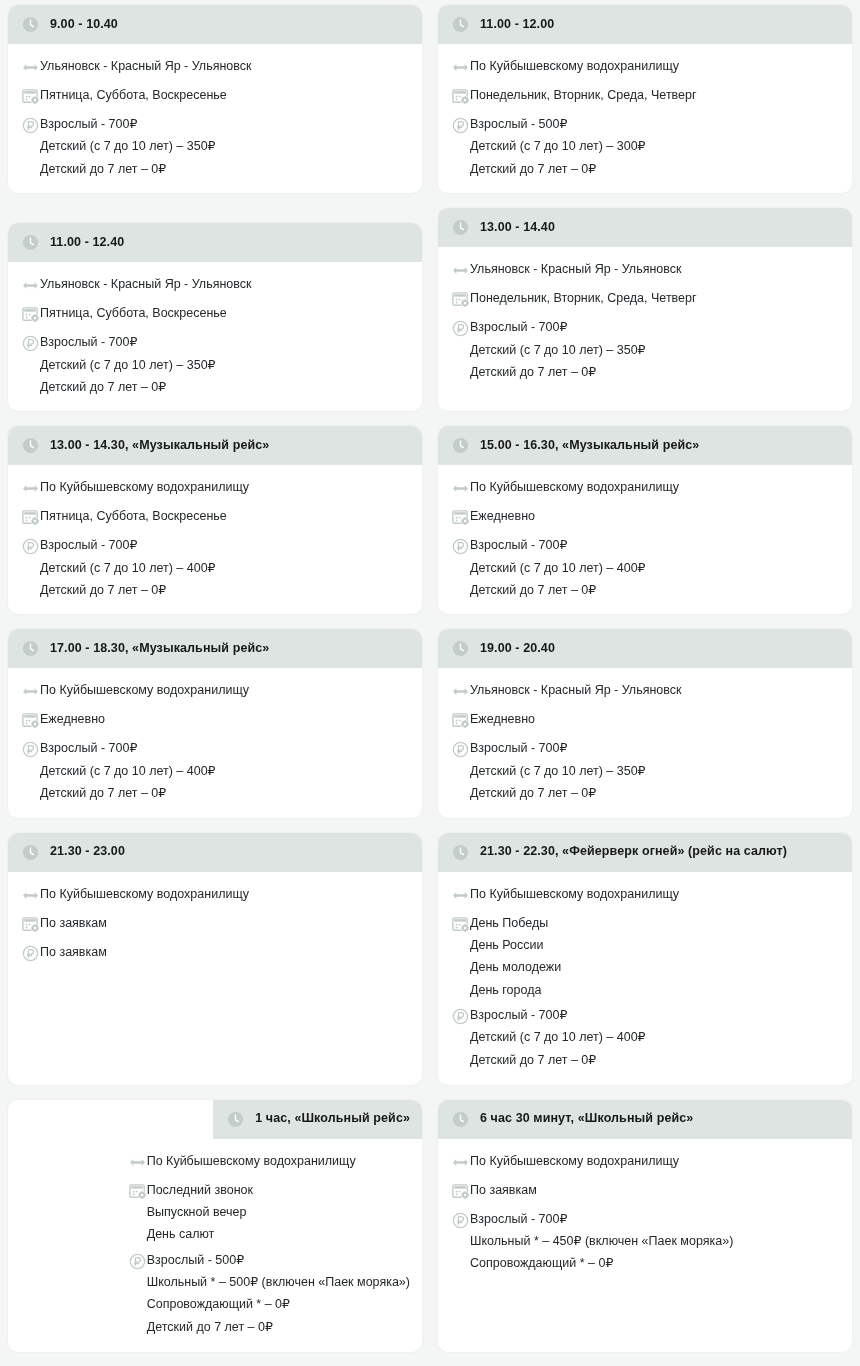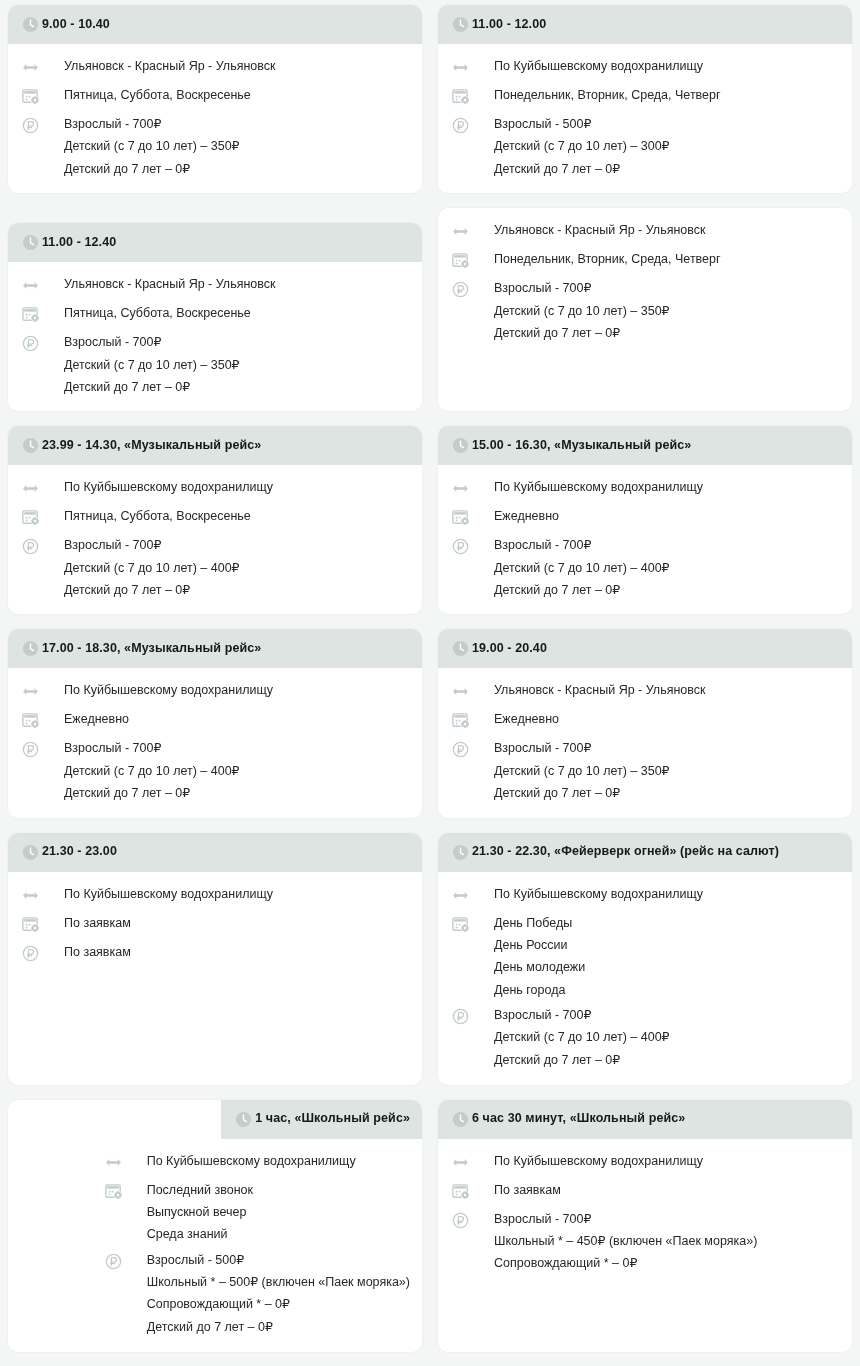--- a/index.html
+++ b/index.html
@@ -24,41 +24,41 @@
     border-radius: 10px;
     overflow: hidden;
     box-shadow: 0 0 0 1px rgba(0,0,0,0.02);
     display: flex;
     flex-direction: column;
   }
   .card-header {
     background: #dee4e1;
     display: flex;
     align-items: center;
-    gap: 2px;
+    gap: 10px;
     padding: 10px 12px 10px 13px;
     min-height: 36px;
   }
   .card-title {
     font-size: 12.5px;
     font-weight: bold;
     color: #16181a;
     letter-spacing: 0.1px;
     line-height: 1.25;
   }
   .card-body {
     padding: 9px 12px 12px 13px;
     display: flex;
     flex-direction: column;
     flex: 1 1 auto;
   }
   .row {
     display: flex;
     align-items: flex-start;
-    gap: 24px;
+    gap: 0;
     padding: 5px 0 5px 0;
   }
   .row-lines {
     display: flex;
     flex-direction: column;
     gap: 8px;
     padding-top: 1px;
   }
   .line {
     font-size: 12.5px;
@@ -263,20 +263,29 @@
               <div class="line">Взрослый - 700₽</div>
               <div class="line">Детский (с 7 до 10 лет) – 350₽</div>
               <div class="line">Детский до 7 лет – 0₽</div>
             </div>
           </div>
         </div>
       </div>
     </div>
     <div class="cell">
       <div class="card" style="min-height: 188px;">
+        <div class="card-header">
+          <span>
+            <svg class="icon" viewBox="0 0 20 20">
+              <circle cx="10" cy="10" r="8" fill="#c3cdc8"></circle>
+              <path d="M10 5.2v5.1l3.1 1.9" stroke="#ffffff" stroke-width="1.5" fill="none" stroke-linecap="round"></path>
+            </svg>
+          </span>
+          <div class="card-title">13.00 - 14.40</div>
+        </div>
         <div class="card-body">
           <div class="row">
             <span style="flex: 0 0 auto;">
               <svg class="icon" viewBox="0 0 20 20">
                 <path d="M5.6 6.4 2.2 10l3.4 3.6v-2.4h8.8v2.4L17.8 10l-3.4-3.6v2.4H5.6z" fill="#c3cdc8"></path>
               </svg>
             </span>
             <div class="row-lines">
               <div class="line">Ульяновск - Красный Яр - Ульяновск</div>
             </div>
@@ -323,21 +332,21 @@
     </div>
     <div class="cell">
       <div class="card" style="min-height: 188px;">
         <div class="card-header">
           <span>
             <svg class="icon" viewBox="0 0 20 20">
               <circle cx="10" cy="10" r="8" fill="#c3cdc8"></circle>
               <path d="M10 5.2v5.1l3.1 1.9" stroke="#ffffff" stroke-width="1.5" fill="none" stroke-linecap="round"></path>
             </svg>
           </span>
-          <div class="card-title">23.99 - 14.30, «Музыкальный рейс»</div>
+          <div class="card-title">13.00 - 14.30, «Музыкальный рейс»</div>
         </div>
         <div class="card-body">
           <div class="row">
             <span style="flex: 0 0 auto;">
               <svg class="icon" viewBox="0 0 20 20">
                 <path d="M5.6 6.4 2.2 10l3.4 3.6v-2.4h8.8v2.4L17.8 10l-3.4-3.6v2.4H5.6z" fill="#c3cdc8"></path>
               </svg>
             </span>
             <div class="row-lines">
               <div class="line">По Куйбышевскому водохранилищу</div>
@@ -732,21 +741,21 @@
                   <rect x="14.15" y="9.6" width="1.3" height="1.6" rx="0.4"></rect>
                   <rect x="14.15" y="16.4" width="1.3" height="1.6" rx="0.4"></rect>
                   <rect x="10.6" y="13.15" width="1.6" height="1.3" rx="0.4"></rect>
                   <rect x="17.4" y="13.15" width="1.6" height="1.3" rx="0.4"></rect>
                 </g>
               </svg>
             </span>
             <div class="row-lines">
               <div class="line">Последний звонок</div>
               <div class="line">Выпускной вечер</div>
-              <div class="line">Среда знаний</div>
+              <div class="line">День салют</div>
             </div>
           </div>
           <div class="row">
             <span style="flex: 0 0 auto;">
               <svg class="icon" viewBox="0 0 20 20">
                 <circle cx="10" cy="10" r="7.5" fill="none" stroke="#c3cdc8" stroke-width="1.4"></circle>
                 <path d="M7.8 14.2V5.9h3.0a2.35 2.35 0 0 1 0 4.7H7.0M7.0 12.3h4.2" stroke="#c3cdc8" stroke-width="1.3" fill="none" stroke-linecap="round" stroke-linejoin="round"></path>
               </svg>
             </span>
             <div class="row-lines">

